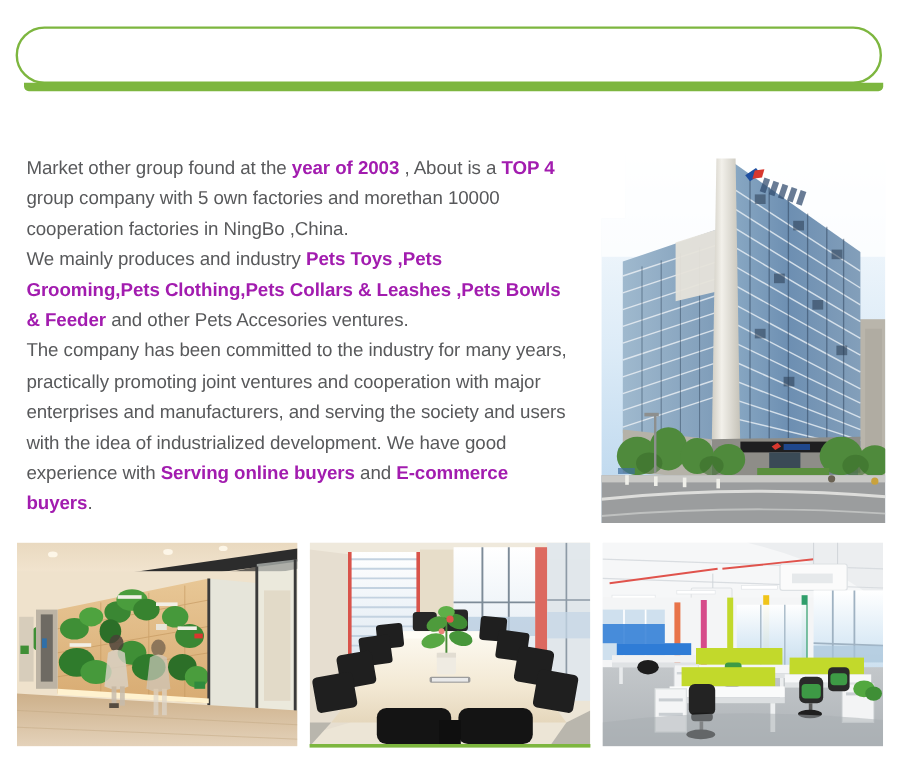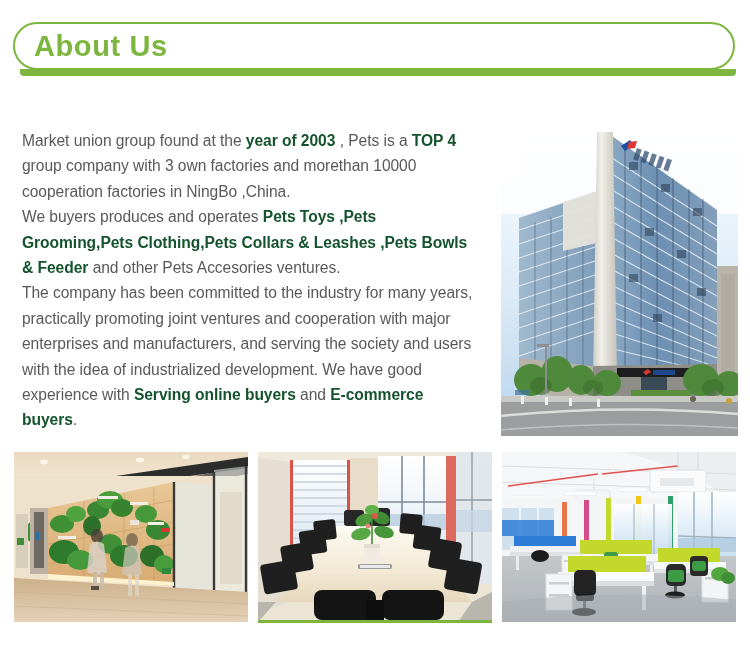--- a/index.html
+++ b/index.html
@@ -60,21 +60,21 @@
     position: absolute;
     left: 22px;
     top: 128px;
     width: 458px;
     font-size: 15.6px;
     line-height: 25.4px;
     color: #58595b;
     letter-spacing: -0.05px;
   }
   #about-text .hl {
-    color: #14532d;
+    color: #a21caf;
     font-weight: bold;
   }
 
   
   .photo {
     position: absolute;
     overflow: hidden;
     background: #ffffff;
   }
   .photo svg { display: block; }
@@ -111,26 +111,25 @@
     width: 234px;
     height: 170px;
   }
 </style>
 </head>
 <body>
 
 <div id="header-banner">
   <div id="header-frame"></div>
   <div id="header-underline"></div>
-  <div id="header-title">About Us</div>
 </div>
 
 <div id="about-text">
-  <span>Market union group found at the </span><span class="hl">year of 2003</span><span> , Pets is a </span><span class="hl">TOP 4</span><span> group company with 3 own factories and morethan 10000 cooperation factories in NingBo ,China.</span><br>
-  <span>We buyers produces and operates </span><span class="hl">Pets Toys ,Pets Grooming,Pets Clothing,Pets Collars &amp; Leashes ,Pets Bowls &amp; Feeder</span><span> and other Pets Accesories ventures.</span><br>
+  <span>Market other group found at the </span><span class="hl">year of 2003</span><span> , About is a </span><span class="hl">TOP 4</span><span> group company with 5 own factories and morethan 10000 cooperation factories in NingBo ,China.</span><br>
+  <span>We mainly produces and industry </span><span class="hl">Pets Toys ,Pets Grooming,Pets Clothing,Pets Collars &amp; Leashes ,Pets Bowls &amp; Feeder</span><span> and other Pets Accesories ventures.</span><br>
   <span>The company has been committed to the industry for many years, practically promoting joint ventures and cooperation with major enterprises and manufacturers, and serving the society and users with the idea of industrialized development. We have good experience with </span><span class="hl">Serving online buyers</span><span> and </span><span class="hl">E-commerce buyers</span><span>.</span>
 </div>
 
 <div class="photo" id="photo-building">
   <svg width="237" height="318" viewBox="0 0 237 318">
     <defs>
       <linearGradient id="skyG" x1="0" y1="0" x2="0" y2="1">
         <stop offset="0%" stop-color="#ffffff"></stop>
         <stop offset="55%" stop-color="#dcebf7"></stop>
         <stop offset="100%" stop-color="#b7d4ec"></stop>

